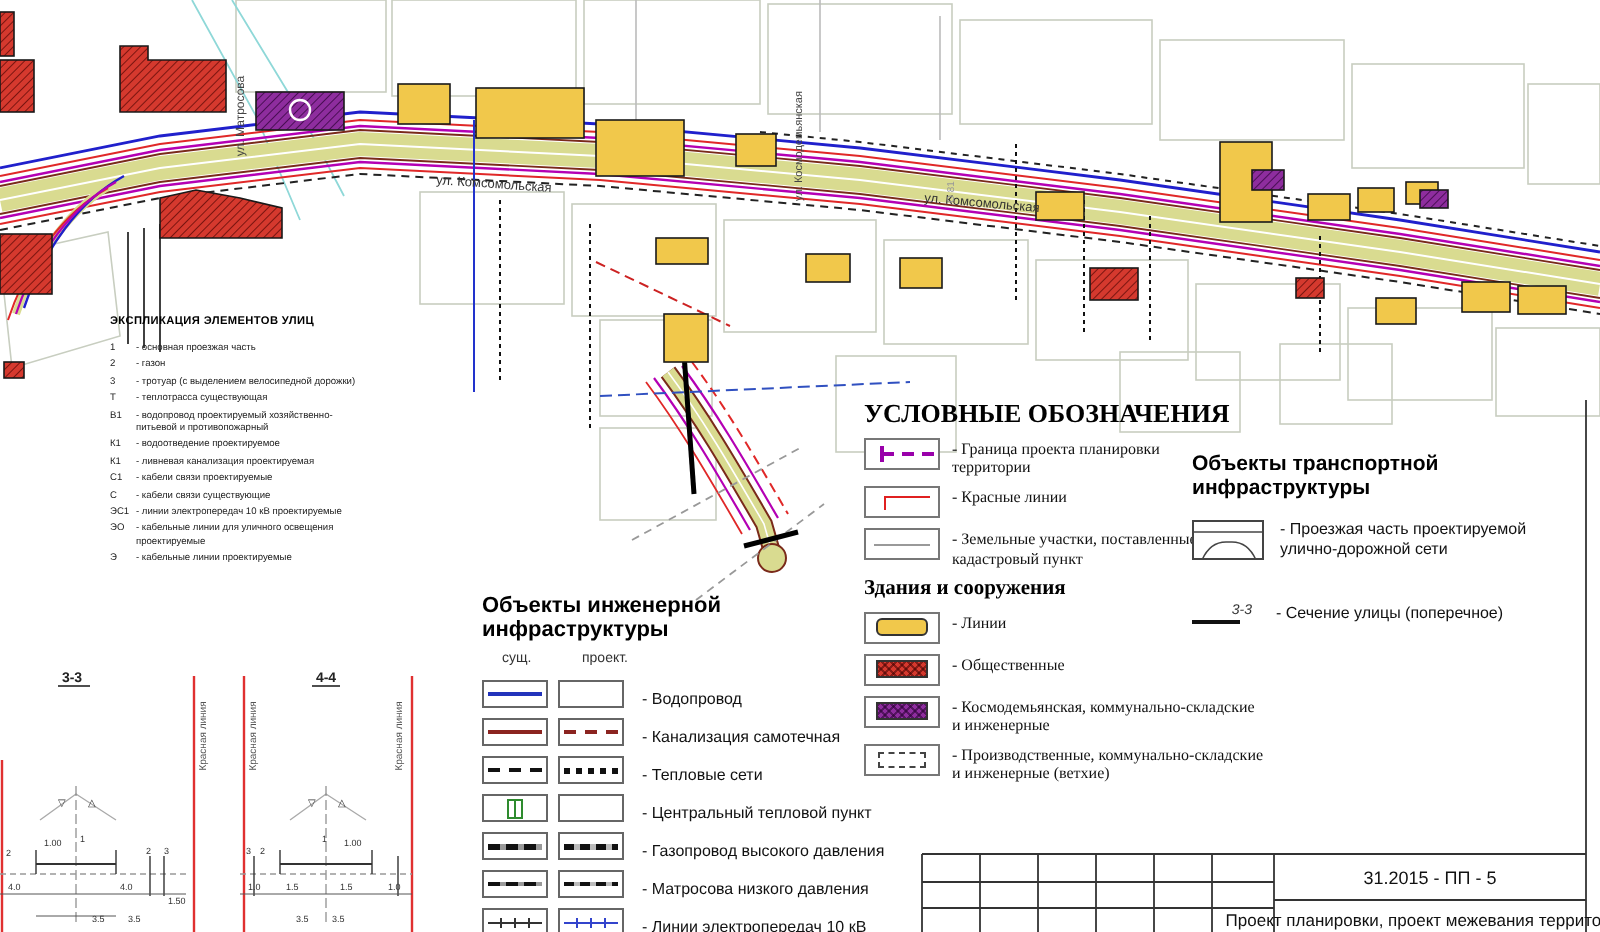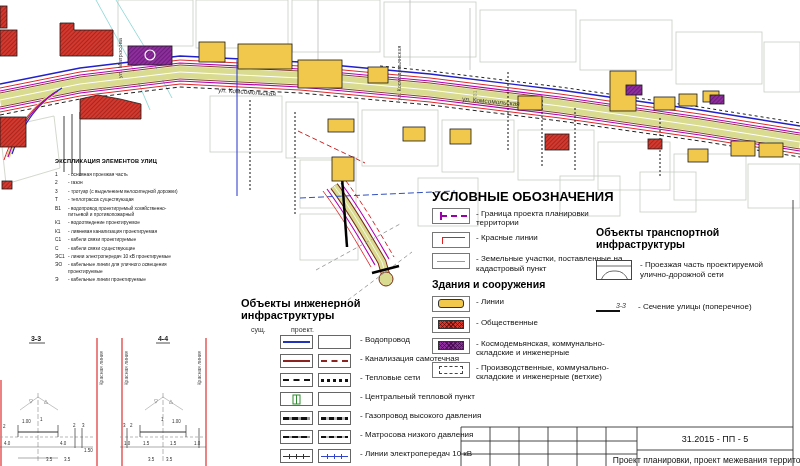--- a/index.html
+++ b/index.html
@@ -14,21 +14,21 @@
   .exrow { display:flex; font-size:4.8px; line-height:1.3; margin-bottom:2.2px; color:#222; }
   .exrow .code { width:13px; flex:none; }
   .exrow .lbl { flex:1; }
 
   
   #eng { position:absolute; left:193px; top:297px; width:255px;padding-left:48px; }
   #eng .ttl { font-size:11px; font-weight:bold; margin-bottom:5px; }
   #eng .hdr { display:flex; font-size:7px; color:#333; margin-bottom:2px; }
   #eng .hdr span:first-child { margin-left:10px; width:36px; }
   #eng .hdr span:last-child { margin-left:4px; }
-  .er { display:flex; align-items:flex-start; height:19px;margin-left:39px; }
+  .er { display:flex; align-items:flex-end; height:19px; }
   .box { width:33px; height:14px; border:1px solid #666; background:#fff; flex:none;
          margin-right:5px; display:flex; align-items:center; justify-content:center; position:relative; }
   .er .lbl { font-size:8px; color:#111; margin-left:4px; white-space:nowrap; }
   .ln { width:86%; }
   .s-water  { border-top:2px solid #2233BB; }
   .s-sewerS { border-top:2px solid #8B2420; }
   .s-sewerP { border-top:2px dashed #8B2420; }
   .s-heatS  { border-top:2px dashed #111; }
   .s-heatP  { height:3px; background:repeating-linear-gradient(90deg,#111 0 3px,transparent 3px 6px); }
   .s-gasH   { height:3px; background:repeating-linear-gradient(90deg,#111 0 6px,#999 6px 9px); }
@@ -36,21 +36,21 @@
   .s-gasL   { height:2px; background:repeating-linear-gradient(90deg,#111 0 6px,#999 6px 9px); }
   .s-gasLP  { height:2px; background:repeating-linear-gradient(90deg,#111 0 5px,#bbb 5px 8px); }
   .s-lep    { height:5px; background:
               linear-gradient(transparent 0 2px, #333 2px 3px, transparent 3px 100%),
               repeating-linear-gradient(90deg, transparent 0 6px, #333 6px 7px); }
   .s-lepP   { height:5px; background:
               linear-gradient(transparent 0 2px, #3344CC 2px 3px, transparent 3px 100%),
               repeating-linear-gradient(90deg, transparent 0 6px, #3344CC 6px 7px); }
 
   
-  #legend { position:absolute; left:432px; top:189px; width:200px; }
+  #legend { position:absolute; left:432px; top:199px; width:200px;font-family:Liberation Serif, serif; }
   #legend .ttl { font-size:13px; font-weight:bold; margin-bottom:4px; }
   #legend .sub { font-size:10.5px; font-weight:bold; margin:4px 0 6px; }
   .lr { display:flex; margin-bottom:5px; align-items:flex-start; }
   .lbox { width:38px; height:16px; border:1px solid #777; background:#fff; flex:none;
           margin-right:6px; position:relative; display:flex; align-items:center; justify-content:center; }
   .lr .lbl { font-size:8px; color:#111; line-height:1.15; padding-top:1px; }
   .smp-border-h { width:72%; border-top:2px dashed #9900AA; margin-left:6px; }
   .smp-border-v { position:absolute; left:7px; top:3px; bottom:3px; border-left:2px dashed #9900AA; }
   .smp-red { position:absolute; left:9px; right:4px; top:4px; bottom:3px;
              border-left:1.5px solid #E02020; border-top:1.5px solid #E02020; }

